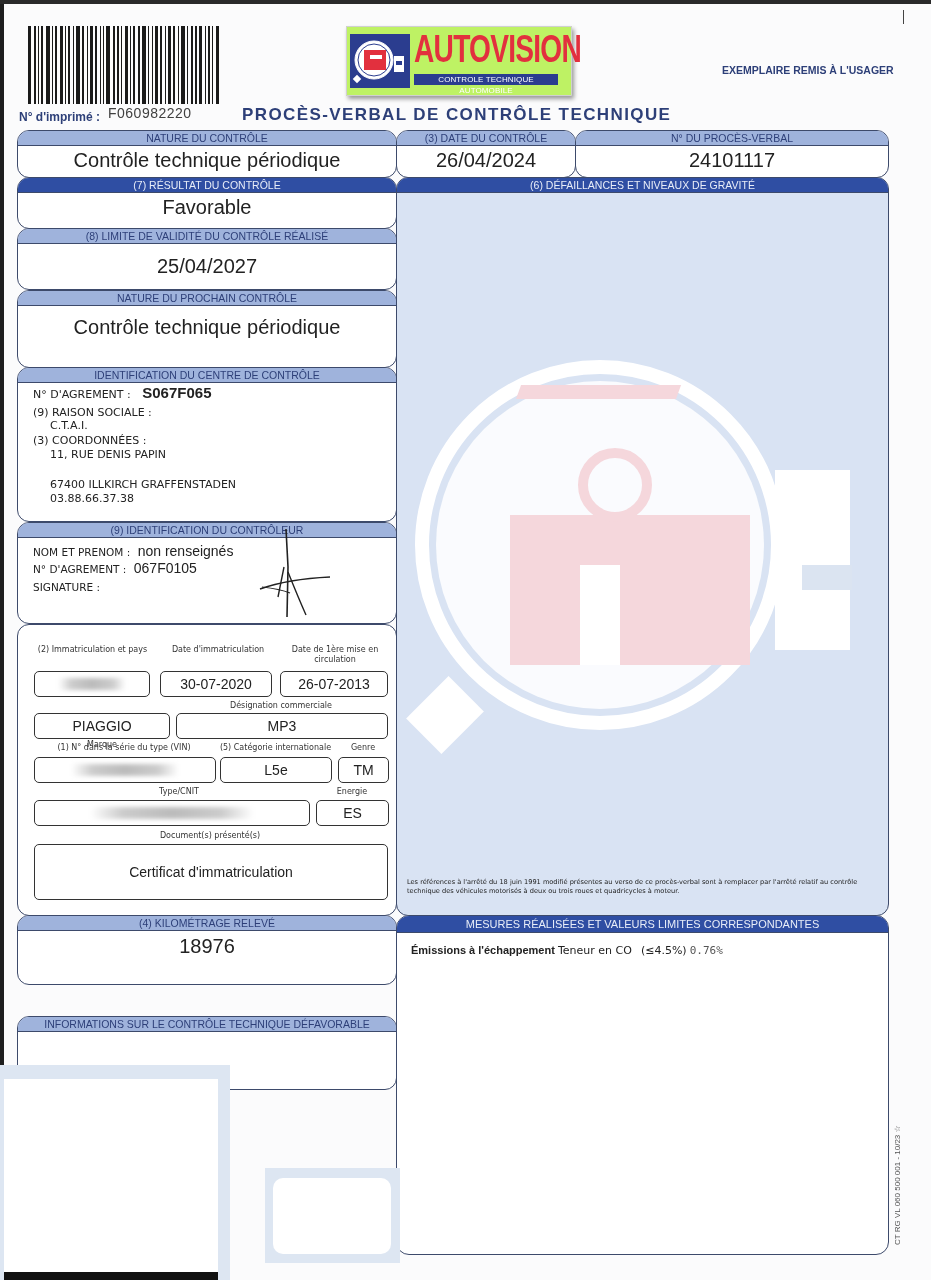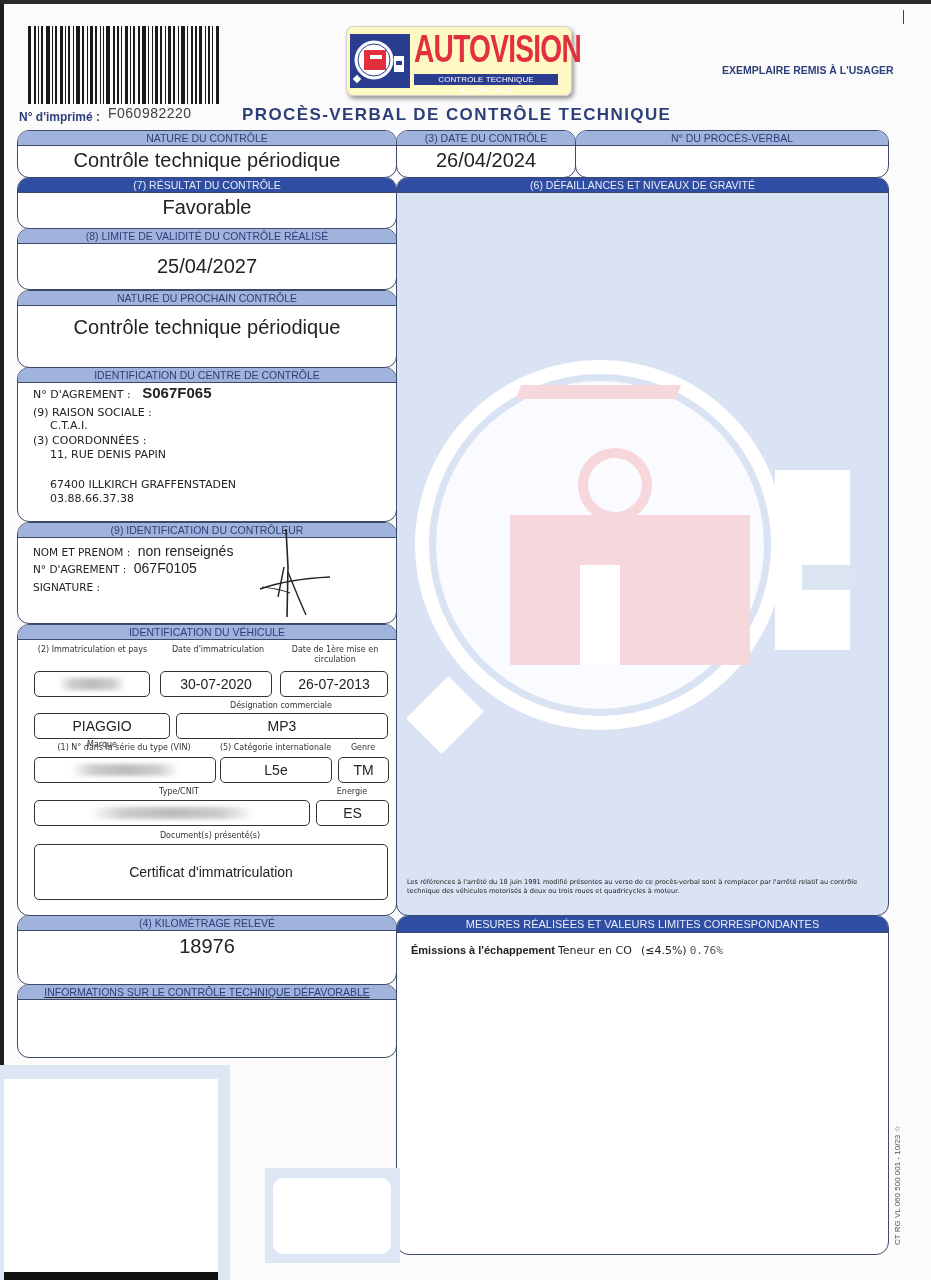--- a/index.html
+++ b/index.html
@@ -7,21 +7,21 @@
          font-family:"Liberation Sans", sans-serif; color:#222; }
   .abs { position:absolute; }
   .edge-left { left:0; top:0; width:4px; height:1280px; background:#1e1e1e; }
   .edge-top { left:0; top:0; width:931px; height:4px; background:#2a2a2a; }
   .barcode { left:28px; top:26px; width:200px; height:78px; display:flex; align-items:stretch; gap:0; }
   .barcode span { background:#1a1a1a; display:block; }
   .imprime-label { left:19px; top:110px; font-size:12px; font-weight:bold; color:#2d3f78; }
   .imprime-val { left:108px; top:105px; font-size:14px; color:#404040; letter-spacing:0.5px; }
   .title { left:242px; top:105px; font-size:17px; font-weight:bold; color:#2d3f78; letter-spacing:1.4px; }
   .exemplaire { left:722px; top:28px; font-size:10.5px; font-weight:bold; color:#2d3f78;margin-top:36px; }
-  .logo { left:346px; top:26px; width:226px; height:70px; background:#fef9c3; border-radius:7px;
+  .logo { left:346px; top:26px; width:226px; height:70px; background:#bef264; border-radius:1px;
           box-shadow: 2px 3px 4px #9a9a9a, inset 0 0 0 1px #d0d0d0; }
   .logo-box { position:absolute; left:4px; top:8px; width:60px; height:54px; background:#2b3d8f; }
   .logo-text { position:absolute; left:68px; top:2px; font-size:38px; font-weight:bold; color:#e2303e;
                letter-spacing:-1px; transform:scaleX(0.74); transform-origin:left top; }
   .logo-sub { position:absolute; left:68px; top:48px; width:144px; height:11px; background:#2b3d8f;
               color:#fff; font-size:8px; line-height:11px; text-align:center; letter-spacing:0.1px; }
 
   .panel { position:absolute; border:1.5px solid #3d4a6b; border-radius:12px; background:#fff; overflow:hidden; }
   .panel .hdr { height:14px; line-height:14px; text-align:center; font-size:10.5px; color:#2d3f78;
                 background:#9fb3dc; border-bottom:1px solid #3d4a6b; }
@@ -117,20 +117,21 @@
 <div class="panel" style="left:17px;top:130px;width:378px;height:46px;">
   <div class="hdr">NATURE DU CONTRÔLE</div>
   <div class="val" style="line-height:28px;">Contrôle technique périodique</div>
 </div>
 <div class="panel" style="left:396px;top:130px;width:178px;height:46px;">
   <div class="hdr">(3) DATE DU CONTRÔLE</div>
   <div class="val" style="line-height:28px;">26/04/2024</div>
 </div>
 <div class="panel" style="left:575px;top:130px;width:312px;height:46px;">
   <div class="hdr">N° DU PROCÈS-VERBAL</div>
+  <div class="val" style="line-height:28px;">24101117</div>
 </div>
 
 <div class="panel" style="left:17px;top:177px;width:378px;height:50px;">
   <div class="hdr dark">(7) RÉSULTAT DU CONTRÔLE</div>
   <div class="val" style="line-height:28px;">Favorable</div>
 </div>
 
 <div class="panel" style="left:17px;top:228px;width:378px;height:60px;">
   <div class="hdr">(8) LIMITE DE VALIDITÉ DU CONTRÔLE RÉALISÉ</div>
   <div class="val" style="line-height:44px;">25/04/2027</div>
@@ -168,21 +169,20 @@
   <div class="mono" style="position:absolute;left:15px;top:58px;font-size:10.5px;">SIGNATURE :</div>
   <svg style="position:absolute;left:240px;top:4px;" width="80" height="92" viewBox="0 0 80 92">
     <path d="M28 2 L30 40 L29 90" stroke="#222" stroke-width="1.6" fill="none"></path>
     <path d="M26 40 L20 70 M30 45 Q40 70 48 88" stroke="#222" stroke-width="1.4" fill="none"></path>
     <path d="M2 62 Q30 52 72 50" stroke="#222" stroke-width="1.5" fill="none"></path>
     <path d="M4 60 Q22 62 32 66" stroke="#222" stroke-width="1.2" fill="none"></path>
   </svg>
 </div>
 
 <div class="panel" style="left:17px;top:624px;width:378px;height:290px;">
-  <div class="hdr">IDENTIFICATION DU VÉHICULE</div>
   <div class="field-lbl" style="left:12px;top:20px;width:125px;">(2) Immatriculation et pays</div>
   <div class="field-lbl" style="left:140px;top:20px;width:120px;">Date d'immatriculation</div>
   <div class="field-lbl" style="left:262px;top:20px;width:110px;line-height:10px;">Date de 1ère mise en circulation</div>
 
   <div class="field" style="left:16px;top:46px;width:114px;height:24px;"><span class="blur"></span></div>
   <div class="field" style="left:142px;top:46px;width:110px;height:24px;">30-07-2020</div>
   <div class="field" style="left:262px;top:46px;width:106px;height:24px;">26-07-2013</div>
 
   <div class="field-lbl" style="left:16px;top:76px;width:136px;margin-top:39px;">Marque</div>
   <div class="field-lbl" style="left:158px;top:76px;width:210px;">Désignation commerciale</div>
@@ -203,21 +203,21 @@
 
   <div class="field-lbl" style="left:16px;top:206px;width:352px;">Document(s) présenté(s)</div>
   <div class="field" style="left:16px;top:219px;width:352px;height:54px;line-height:54px;">Certificat d'immatriculation</div>
 </div>
 
 <div class="panel" style="left:17px;top:915px;width:378px;height:68px;">
   <div class="hdr">(4) KILOMÉTRAGE RELEVÉ</div>
   <div class="val" style="line-height:30px;">18976</div>
 </div>
 
-<div class="panel" style="left:17px;top:984px;width:378px;height:72px;text-decoration:underline;">
+<div class="panel" style="left:17px;top:1016px;width:378px;height:72px;">
   <div class="hdr">INFORMATIONS SUR LE CONTRÔLE TECHNIQUE DÉFAVORABLE</div>
 </div>
 
 <div class="panel bluebg" style="left:396px;top:177px;width:491px;height:737px;">
   <div class="hdr dark">(6) DÉFAILLANCES ET NIVEAUX DE GRAVITÉ</div>
   <div style="position:absolute;left:10px;top:700px;width:470px;font-family:'DejaVu Sans',sans-serif;font-size:6.6px;line-height:9px;color:#222;">Les références à l'arrêté du 18 juin 1991 modifié présentes au verso de ce procès-verbal sont à remplacer par l'arrêté relatif au contrôle technique des véhicules motorisés à deux ou trois roues et quadricycles à moteur.</div>
 </div>
 
 <svg class="watermark" viewBox="0 0 480 400">
   <circle cx="200" cy="190" r="178" fill="none" stroke="#fff" stroke-width="14"></circle>

